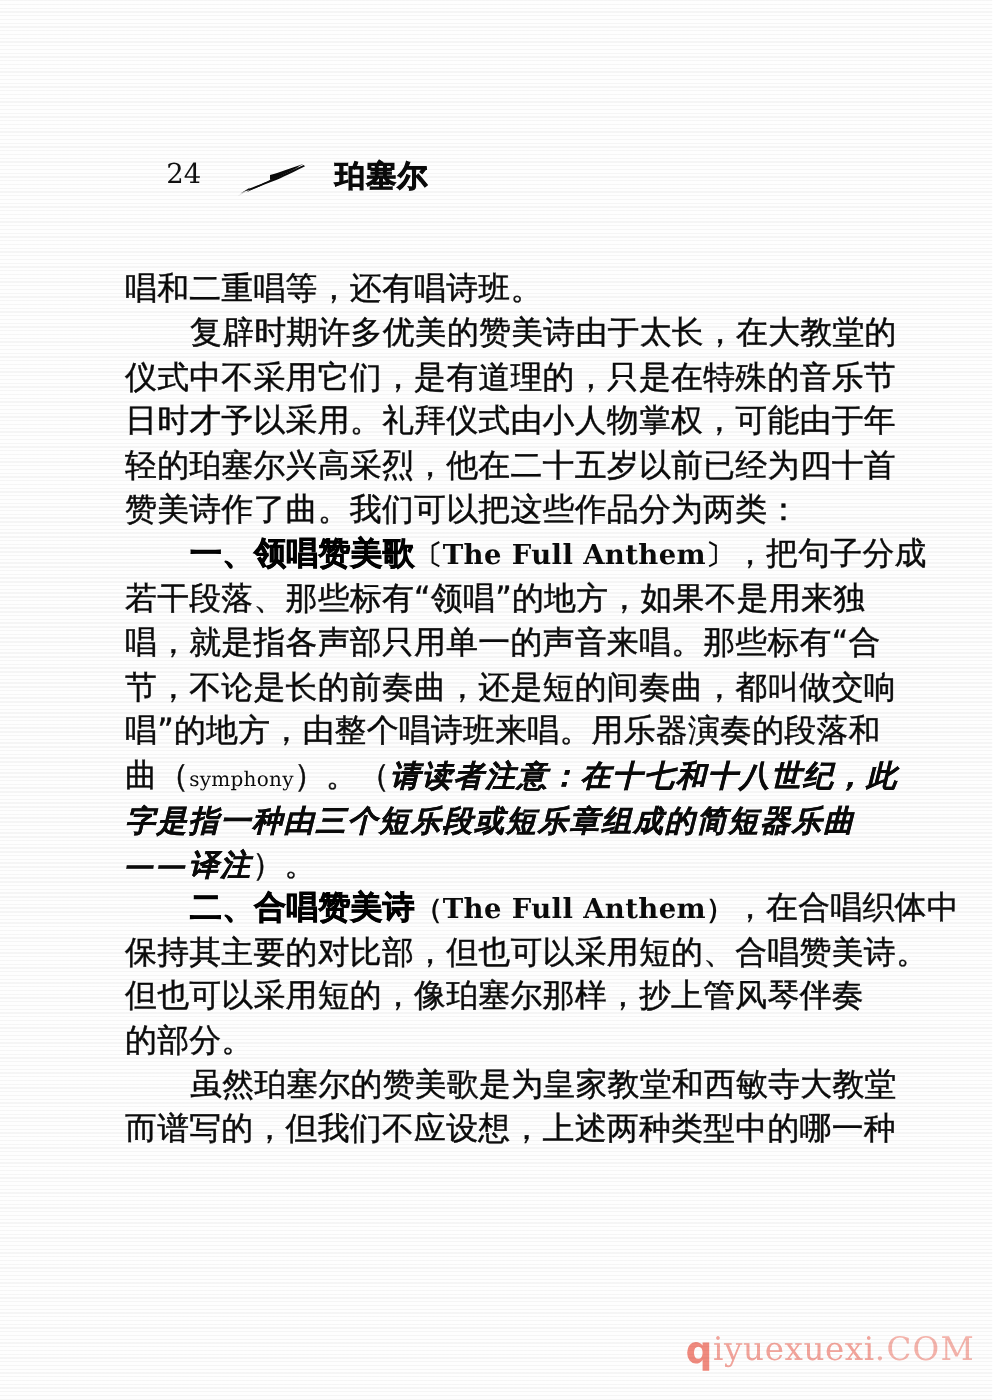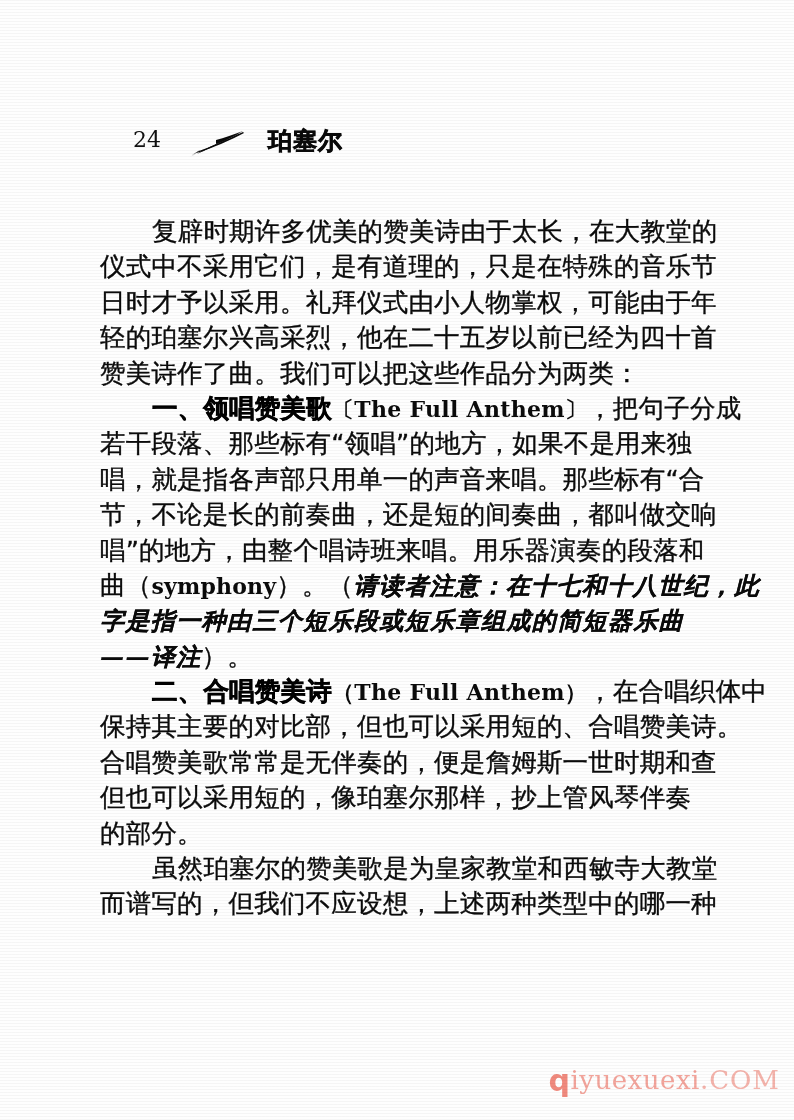--- a/index.html
+++ b/index.html
@@ -93,22 +93,22 @@
 
   
   .latin {
     font-family: "DejaVu Serif", serif;
     font-weight: bold;
     font-size: 22px;
     letter-spacing: 0.3px;
   }
   .latin-lc {
     font-family: "DejaVu Serif", serif;
-    font-weight: bold;
-    font-size: 22px;
+    font-weight: normal;
+    font-size: 16px;
     letter-spacing: 0.2px;
     margin-top: 20px;
   }
 
   
   .kai {
     font-family: "DejaVu Serif", serif;
     font-weight: bold;
     font-style: italic;
     font-size: 24px;
@@ -165,20 +165,23 @@
         <path d="M14 21 L6 26 L12 23 Z" fill="#0a0a0a"></path>
         <path d="M30 11 C38 9 48 5 57 2 C48 7 38 12 30 15 Z" fill="#0a0a0a"></path>
       </svg>
     </div>
 
     <div id="head-title">珀塞尔</div>
   </div>
 
   <div id="textblock">
 
+    <div class="line hei">
+      <span>唱和二重唱等，还有唱诗班。</span>
+    </div>
 
     <div class="line hei">
       <span class="indent"></span><span>复辟时期许多优美的赞美诗由于太长，在大教堂的</span>
     </div>
 
     <div class="line hei">
       <span>仪式中不采用它们，是有道理的，只是在特殊的音乐节</span>
     </div>
 
     <div class="line hei">
@@ -226,23 +229,20 @@
     </div>
 
     <div class="line">
       <span class="indent"></span><span class="bold">二、合唱赞美诗</span><span class="latin">（The Full Anthem）</span><span class="hei">，在合唱织体中</span>
     </div>
 
     <div class="line hei">
       <span>保持其主要的对比部，但也可以采用短的、合唱赞美诗。</span>
     </div>
 
-    <div class="line hei">
-      <span>合唱赞美歌常常是无伴奏的，便是詹姆斯一世时期和查</span>
-    </div>
 
     <div class="line hei">
       <span>但也可以采用短的，像珀塞尔那样，抄上管风琴伴奏</span>
     </div>
 
     <div class="line hei">
       <span>的部分。</span>
     </div>
 
     <div class="line hei">

